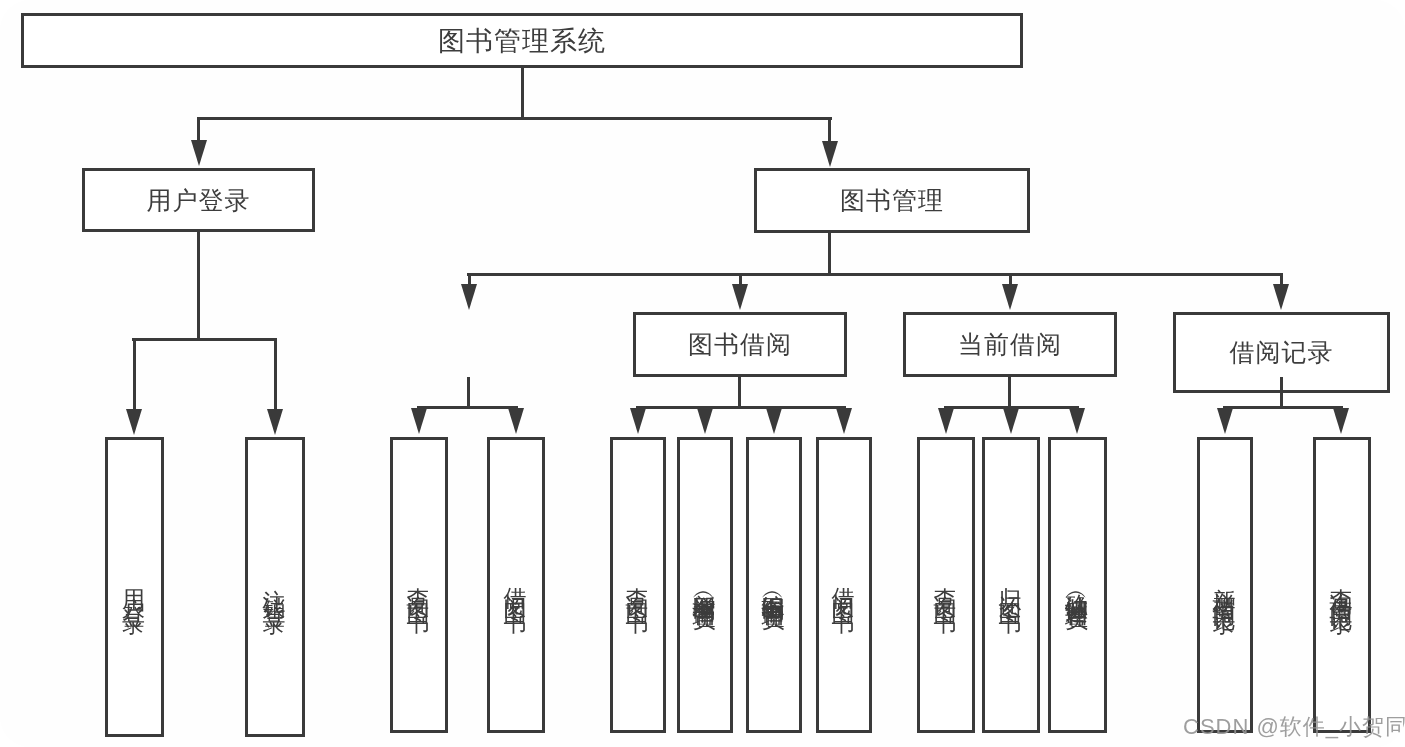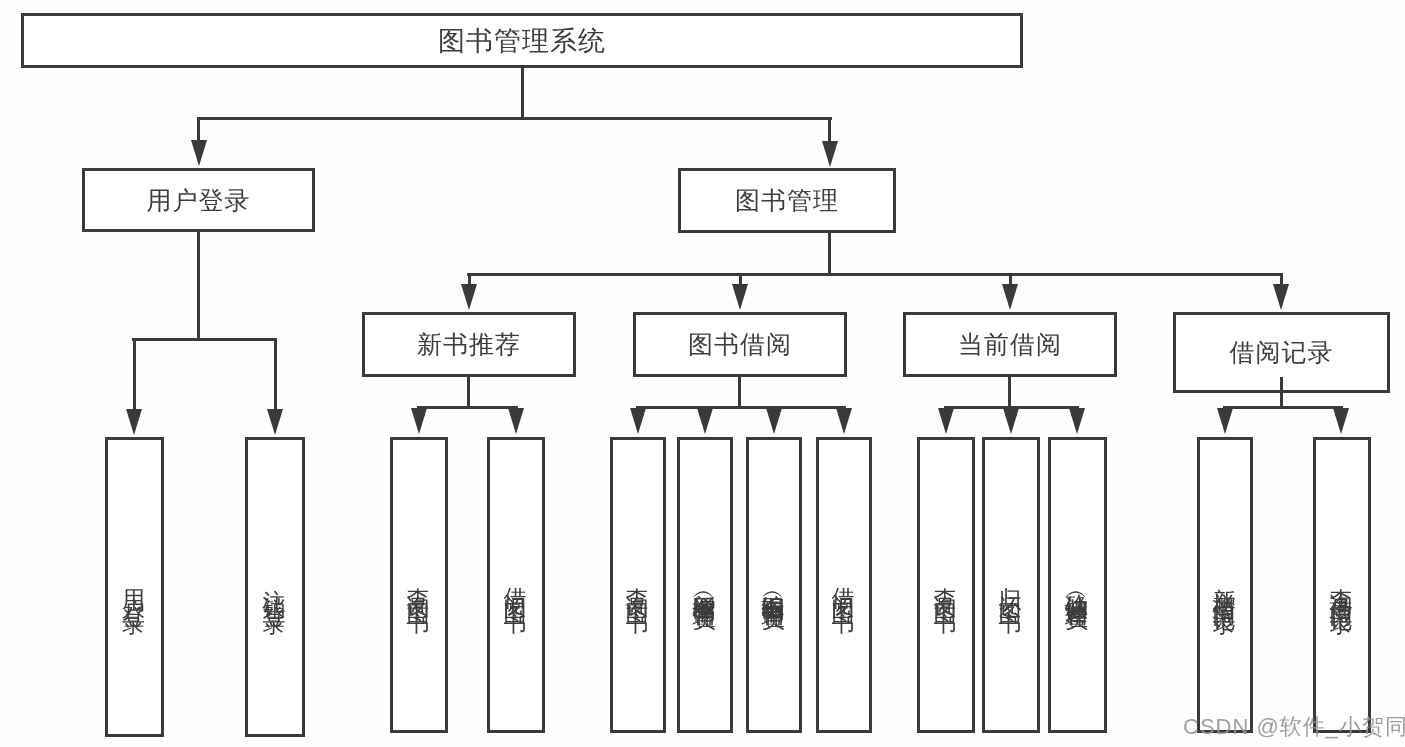--- a/index.html
+++ b/index.html
@@ -2,20 +2,21 @@
 <html><head>
 <meta charset="utf-8">
 <style>
   html,body{margin:0;padding:0;background:#ffffff;}
   .stage{
     position:relative;
     width:1405px;height:747px;
     background:#fefefe;
     font-family:"Liberation Sans","DejaVu Sans",sans-serif;
     overflow:hidden;
+    border-radius:30px;
   }
   .node{
     position:absolute;
     box-sizing:border-box;
     border:3px solid #3a3a3a;
     background:#ffffff;
     display:flex;align-items:center;justify-content:center;
     color:#3d3d3d;
     letter-spacing:1px;
     white-space:nowrap;
@@ -56,41 +57,40 @@
   <div class="node h1" style="left:21px;top:13px;width:1002px;height:55px;">图书管理系统</div>
 
   <div class="vline" style="left:521px;top:68px;height:49px;"></div>
   <div class="hline" style="left:198px;top:117px;width:634px;"></div>
   <div class="vline" style="left:197px;top:117px;height:26px;"></div>
   <div class="arrow" style="left:191px;top:140px;"></div>
   <div class="vline" style="left:828px;top:117px;height:26px;"></div>
   <div class="arrow" style="left:822px;top:141px;"></div>
 
   <div class="node h2" style="left:82px;top:168px;width:233px;height:64px;">用户登录</div>
-  <div class="node h2" style="left:678px;top:168px;width:218px;height:65px;">图书管理</div>
+  <div class="node h2" style="left:754px;top:168px;width:276px;height:65px;">图书管理</div>
 
   <div class="vline" style="left:197px;top:232px;height:106px;"></div>
   <div class="hline" style="left:132px;top:338px;width:144px;"></div>
   <div class="vline" style="left:133px;top:338px;height:74px;"></div>
   <div class="arrow" style="left:126px;top:409px;"></div>
   <div class="vline" style="left:274px;top:338px;height:74px;"></div>
   <div class="arrow" style="left:267px;top:409px;"></div>
 
   <div class="vline" style="left:828px;top:233px;height:40px;"></div>
   <div class="hline" style="left:467px;top:273px;width:815px;"></div>
   <div class="vline" style="left:468px;top:273px;height:14px;"></div>
   <div class="arrow" style="left:461px;top:284px;"></div>
   <div class="vline" style="left:739px;top:273px;height:14px;"></div>
   <div class="arrow" style="left:732px;top:284px;"></div>
   <div class="vline" style="left:1009px;top:273px;height:14px;"></div>
   <div class="arrow" style="left:1002px;top:284px;"></div>
   <div class="vline" style="left:1280px;top:273px;height:14px;"></div>
   <div class="arrow" style="left:1273px;top:284px;"></div>
 
-  <div class="node h2" style="left:362px;top:312px;width:214px;height:65px;">新书推荐</div>
   <div class="node h2" style="left:633px;top:312px;width:214px;height:65px;">图书借阅</div>
   <div class="node h2" style="left:903px;top:312px;width:214px;height:65px;">当前借阅</div>
   <div class="node h2" style="left:1173px;top:312px;width:217px;height:81px;">借阅记录</div>
 
   <div class="vline" style="left:467px;top:377px;height:29px;"></div>
   <div class="hline" style="left:417px;top:406px;width:101px;"></div>
   <div class="arrow" style="left:411px;top:408px;"></div>
   <div class="arrow" style="left:508px;top:408px;"></div>
 
   <div class="vline" style="left:738px;top:377px;height:29px;"></div>

